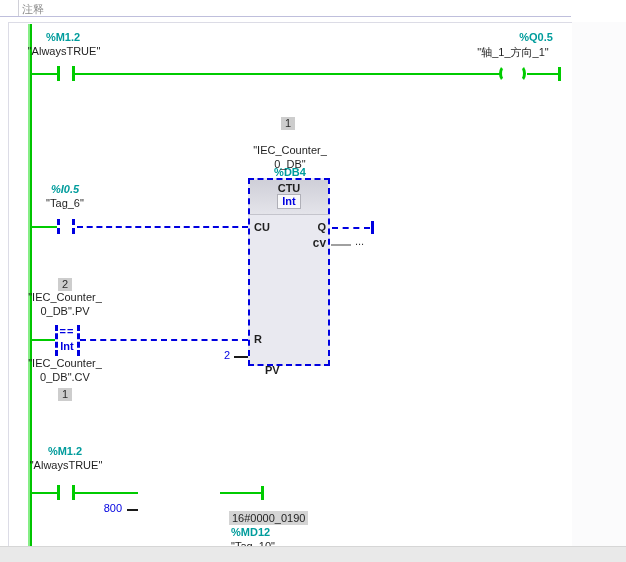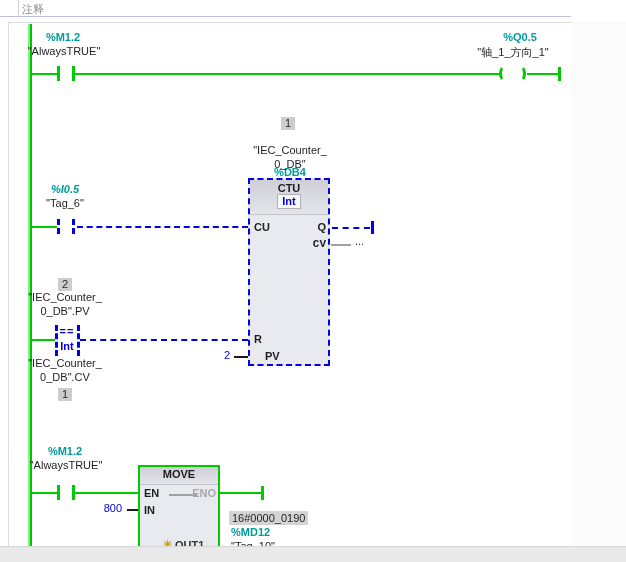--- a/index.html
+++ b/index.html
@@ -69,21 +69,21 @@
   <div class="outside"></div>
   <div class="rail"></div>
 
   <div class="abs teal ctr" style="left:63px; top:31px;">%M1.2</div>
   <div class="abs ctr" style="left:64px; top:45px;">"AlwaysTRUE"</div>
   <div class="hseg" style="left:31px; top:73px; width:26px;"></div>
   <div class="vbar-g" style="left:57px; top:66px; height:15px;"></div>
   <div class="vbar-g" style="left:72px; top:66px; height:15px;"></div>
   <div class="hseg" style="left:75px; top:73px; width:425px;"></div>
 
-  <div class="abs teal ctr" style="left:520px; top:31px;">%Q0.5</div>
+  <div class="abs teal ctr" style="left:536px; top:31px;">%Q0.5</div>
   <div class="abs ctr" style="left:513px; top:45px;">"轴_1_方向_1"</div>
   <div class="arc arc-l" style="left:499px; top:65px;"></div>
   <div class="arc arc-r" style="left:514px; top:65px;"></div>
   <div class="hseg" style="left:527px; top:73px; width:31px;"></div>
   <div class="vtick-g" style="left:558px; top:67px; height:14px;"></div>
 
   <div class="abs badge" style="left:281px; top:117px;">1</div>
   <div class="abs teal ctr" style="left:290px; top:130px;margin-top:36px;">%DB4</div>
   <div class="abs ctr" style="left:290px; top:144px;">"IEC_Counter_</div>
   <div class="abs ctr" style="left:290px; top:158px;">0_DB"</div>
@@ -97,21 +97,21 @@
 
   <div class="ctu-block">
     <div class="ctu-header">
       <div class="block-title" style="margin-top:2px;">CTU</div>
       <span class="type-box">Int</span>
     </div>
     <div class="abs pin" style="left:4px; top:41px;">CU</div>
     <div class="abs pin rtl" style="left:76px; top:41px;">Q</div>
     <div class="abs pin rtl" style="left:76px; top:58px;font-family:Liberation Mono, monospace;">CV</div>
     <div class="abs pin" style="left:4px; top:153px;">R</div>
-    <div class="abs pin" style="left:4px; top:170px;padding-left:11px;">PV</div>
+    <div class="abs pin" style="left:4px; top:184px;padding-left:11px;">PV</div>
   </div>
 
   <div class="hseg-blue" style="left:332px; top:227px; width:38px;"></div>
   <div class="vtick-b" style="left:371px; top:221px; height:13px;"></div>
   <div class="hseg-gray" style="left:331px; top:244px; width:20px;"></div>
   <div class="abs" style="left:355px; top:235px; color:#333;">...</div>
 
   <div class="abs badge" style="left:58px; top:278px;">2</div>
   <div class="abs ctr" style="left:65px; top:291px;">"IEC_Counter_</div>
   <div class="abs ctr" style="left:65px; top:305px;">0_DB".PV</div>
@@ -130,31 +130,20 @@
   <div class="abs blue" style="left:224px; top:349px;">2</div>
   <div class="hseg-blk" style="left:234px; top:356px; width:14px;"></div>
 
   <div class="abs teal ctr" style="left:65px; top:445px;">%M1.2</div>
   <div class="abs ctr" style="left:66px; top:459px;">"AlwaysTRUE"</div>
   <div class="hseg" style="left:31px; top:492px; width:26px;"></div>
   <div class="vbar-g" style="left:57px; top:485px; height:15px;"></div>
   <div class="vbar-g" style="left:72px; top:485px; height:15px;"></div>
   <div class="hseg" style="left:75px; top:492px; width:63px;"></div>
 
-  <div class="move-block">
-    <div class="move-header">
-      <div class="block-title" style="margin-top:1px;">MOVE</div>
-    </div>
-    <div class="abs pin" style="left:4px; top:20px;">EN</div>
-    <div class="hseg-gray" style="left:29px; top:27px; width:28px;"></div>
-    <div class="abs pin-gray rtl" style="left:76px; top:20px;">ENO</div>
-    <div class="abs pin" style="left:4px; top:37px;">IN</div>
-    <div class="abs star" style="left:23px; top:71px;">✳</div>
-    <div class="abs pin" style="left:35px; top:72px; color:#333;">OUT1</div>
-  </div>
 
   <div class="hseg" style="left:220px; top:492px; width:41px;"></div>
   <div class="vtick-g" style="left:261px; top:486px; height:14px;"></div>
 
   <div class="abs blue rtl" style="left:122px; top:502px;">800</div>
   <div class="hseg-blk" style="left:127px; top:509px; width:11px;"></div>
 
   <div class="abs monitor" style="left:229px; top:511px;">16#0000_0190</div>
   <div class="abs teal" style="left:231px; top:526px;">%MD12</div>
   <div class="abs" style="left:231px; top:540px;">"Tag_10"</div>

